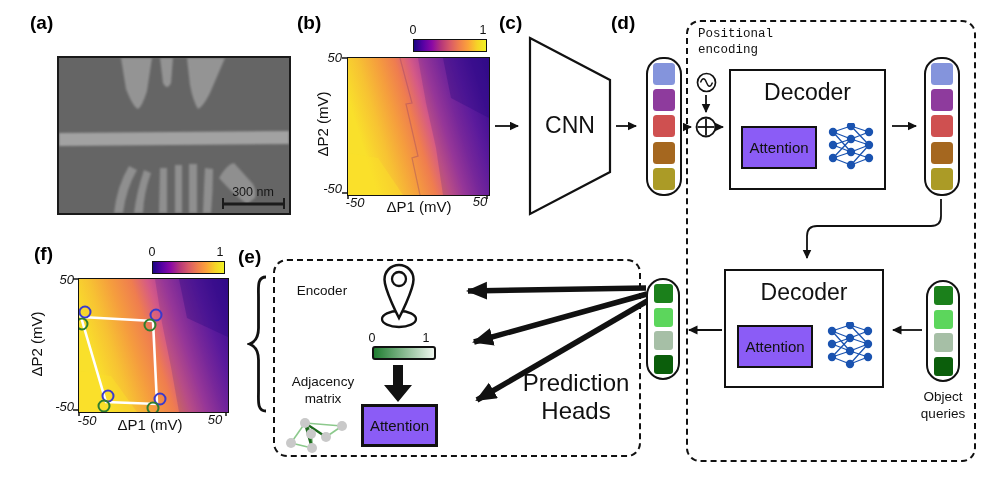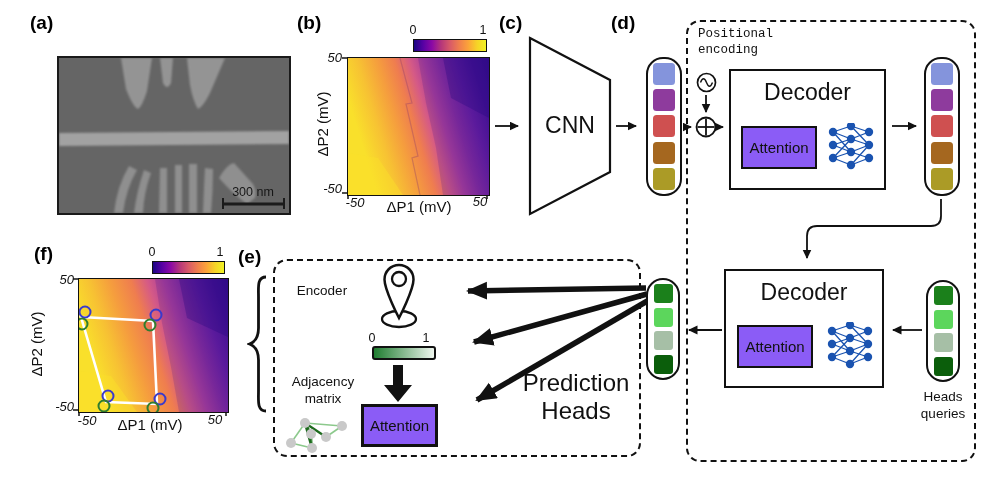--- a/index.html
+++ b/index.html
@@ -187,21 +187,21 @@
     <span class="sqs" style="background-color: rgb(166, 191, 166);"></span>
     <span class="sqs" style="background-color: rgb(11, 94, 11);"></span>
   </div>
 
   <div class="abs pill" style="left:926px;top:280px;width:34px;height:102px;">
     <span class="sqs" style="background-color: rgb(27, 128, 27);"></span>
     <span class="sqs" style="background-color: rgb(92, 214, 92);"></span>
     <span class="sqs" style="background-color: rgb(166, 191, 166);"></span>
     <span class="sqs" style="background-color: rgb(11, 94, 11);"></span>
   </div>
-  <div class="abs headlbl" style="left:909px;top:389px;width:68px;font-size:13.5px;">Heads queries</div>
+  <div class="abs headlbl" style="left:909px;top:389px;width:68px;font-size:13.5px;">Object queries</div>
 
   <div class="abs dashedbox" style="left:273px;top:259px;width:368px;height:198px;z-index:1;"></div>
 
   <svg class="abs" style="left:247px;top:274px;" width="22" height="140" viewBox="0 0 22 140">
     <path d="M19,3 C10,3 11.5,13 11.5,23 L11.5,54 C11.5,64 6.5,68.5 2.5,70 C6.5,71.5 11.5,76 11.5,86 L11.5,117 C11.5,127 10,137 19,137" stroke="#111" stroke-width="2.8" fill="none"></path>
   </svg>
 
   <div class="abs headlbl" style="left:291px;top:283px;width:62px;">Encoder</div>
   <svg class="abs" style="left:377px;top:262px;" width="44" height="68" viewBox="0 0 44 68">
     <ellipse cx="22" cy="57" rx="17" ry="8" fill="none" stroke="#111" stroke-width="2.3"></ellipse>

